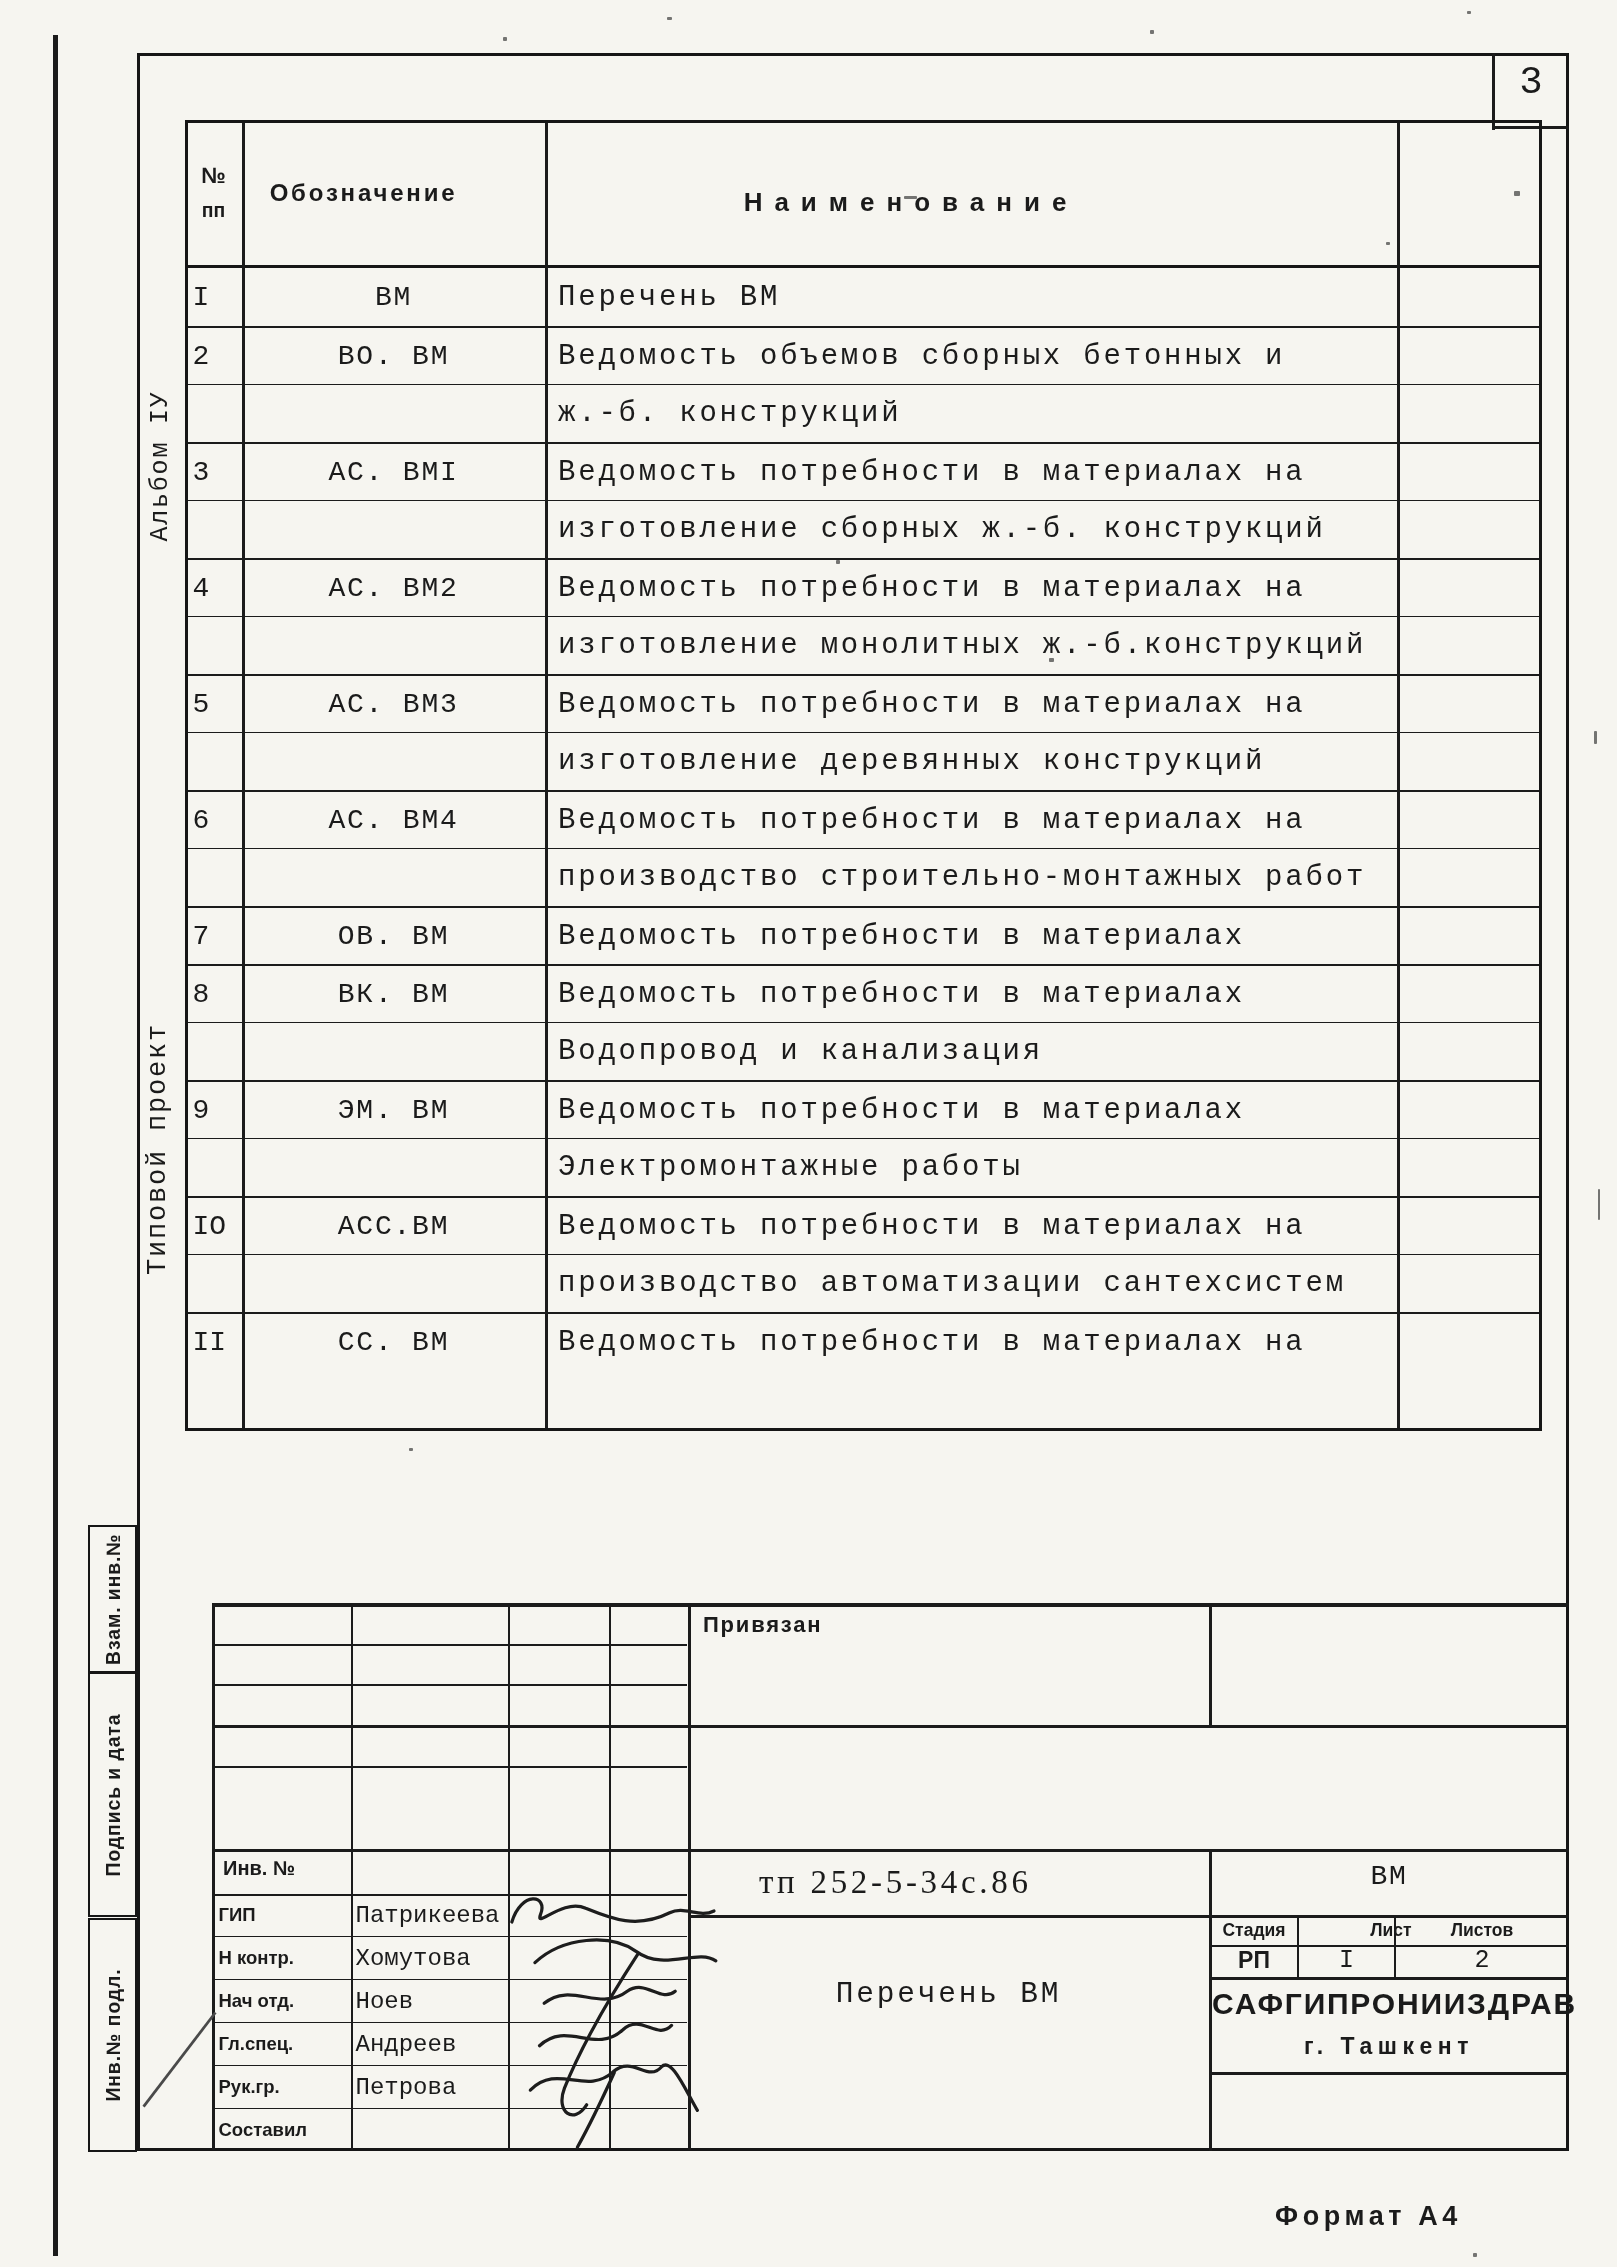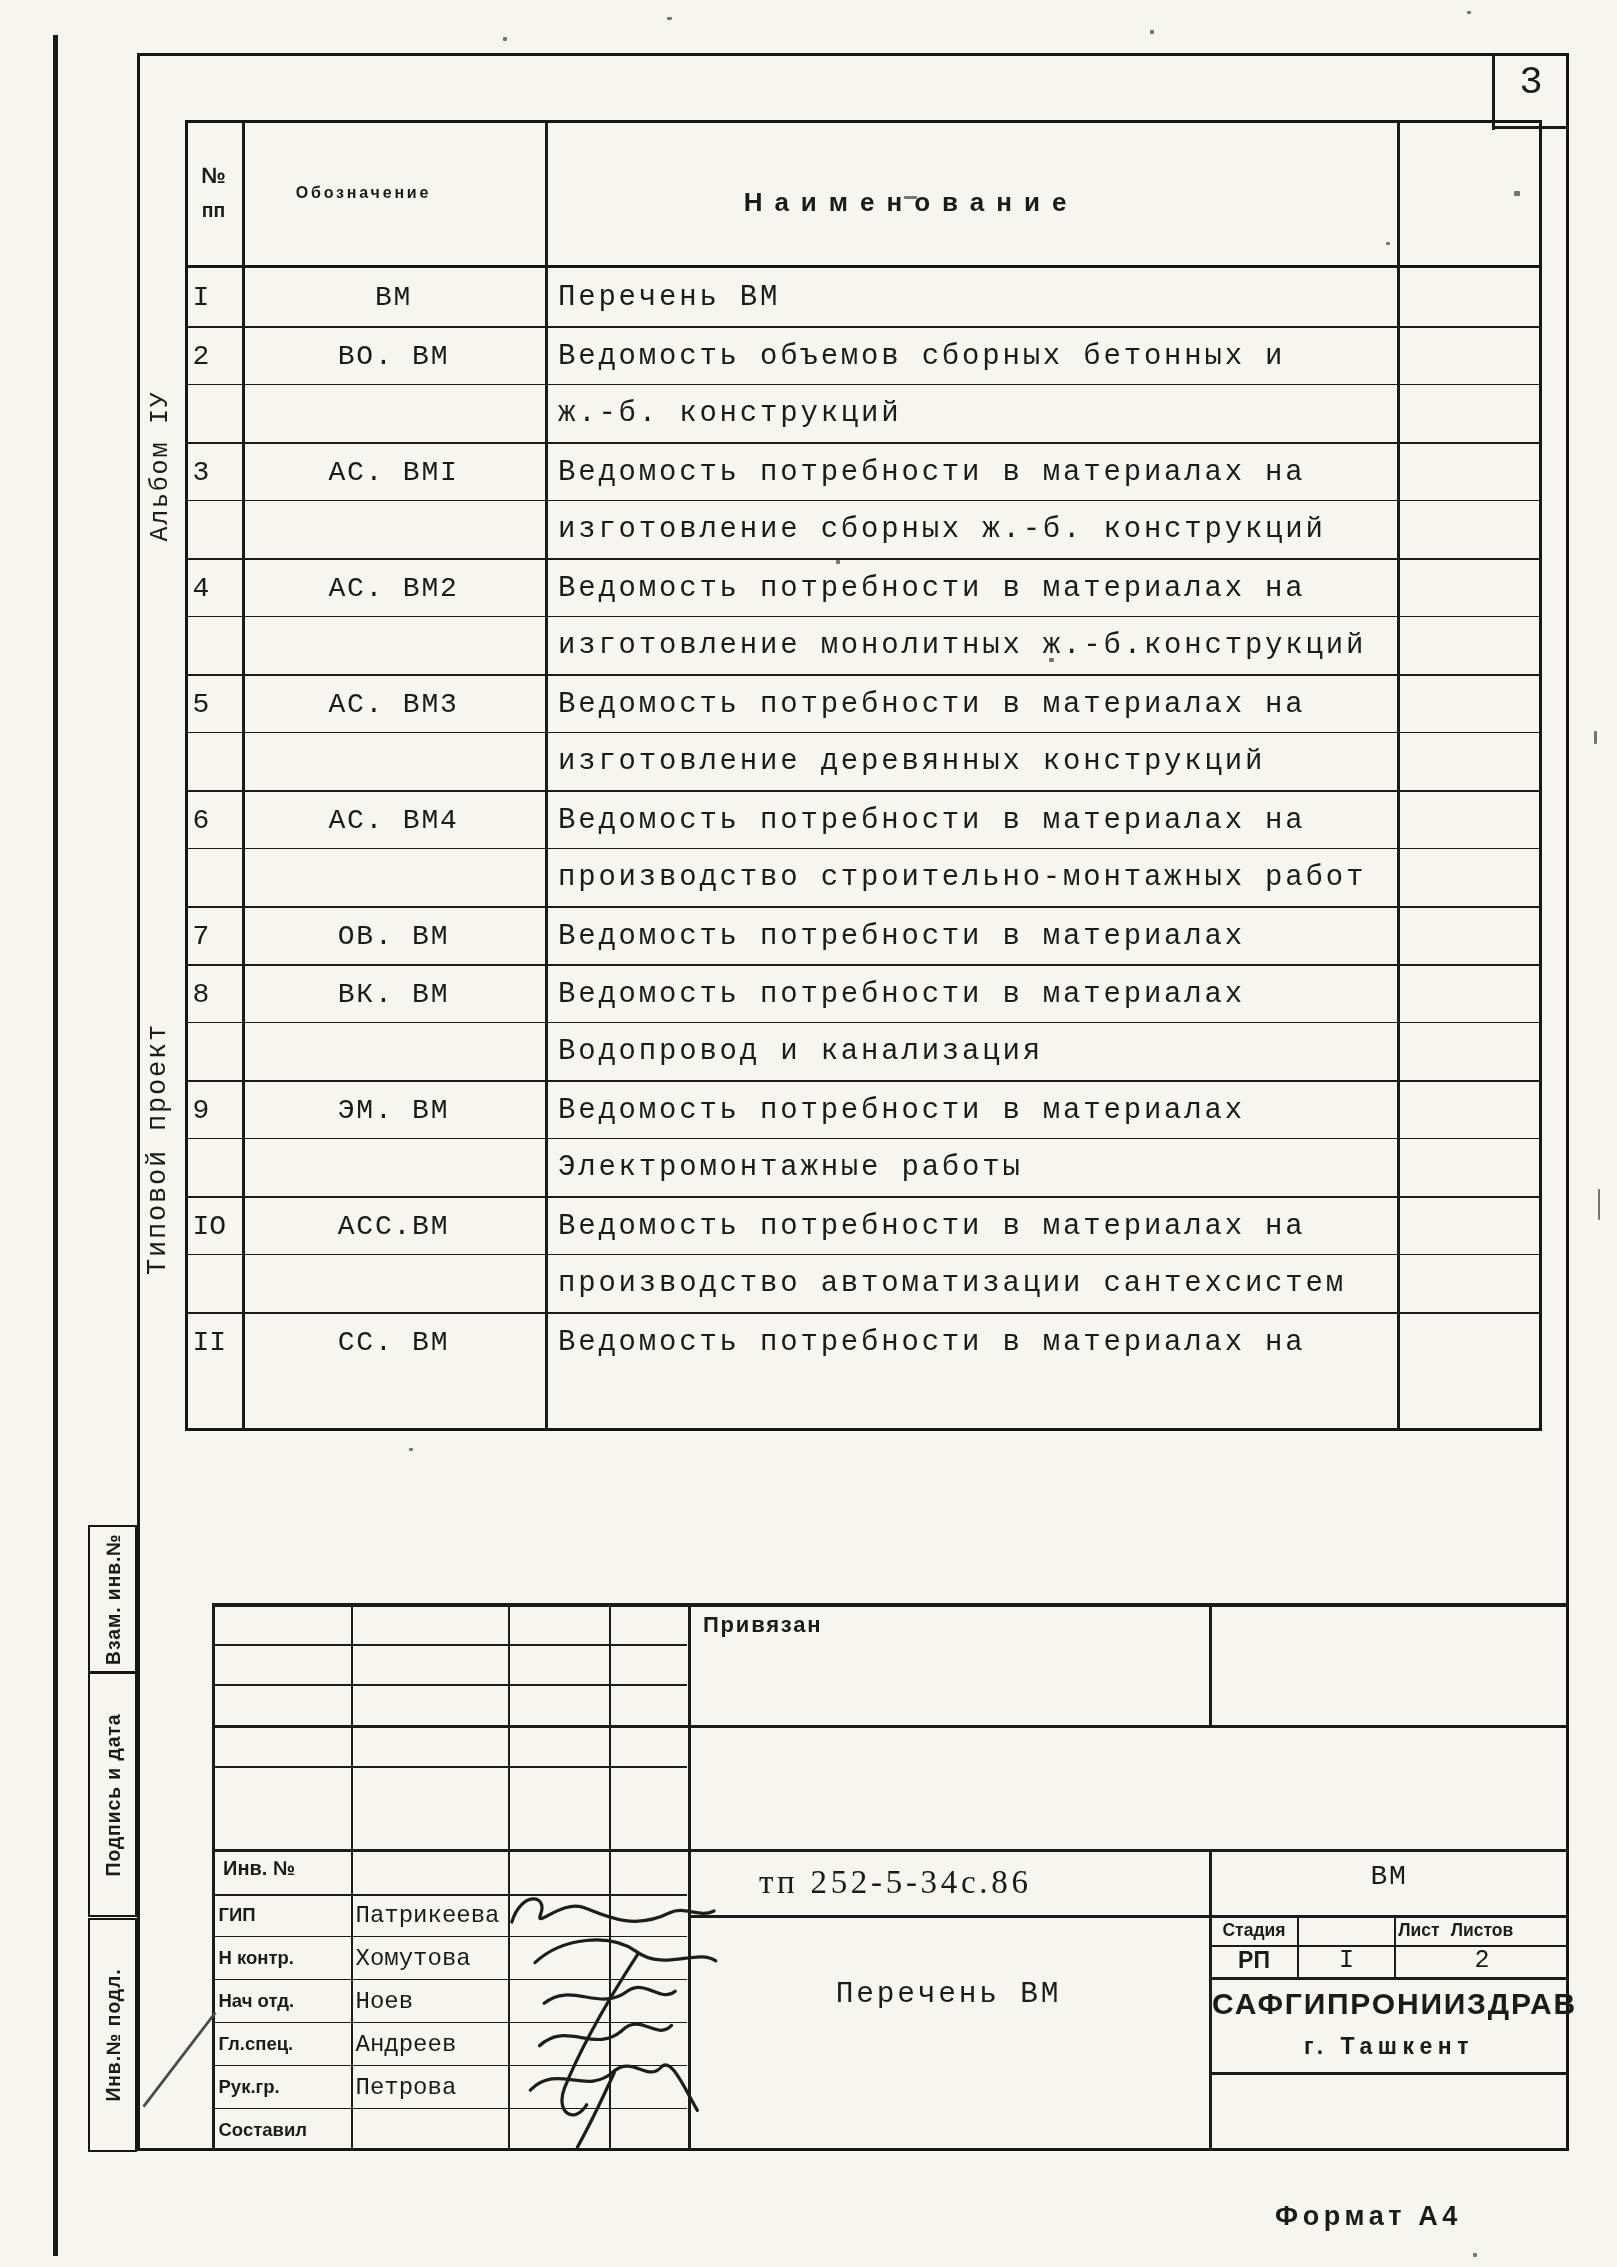--- a/index.html
+++ b/index.html
@@ -11,21 +11,21 @@
          border:3.7px solid #161616;box-sizing:border-box;}
   
   #main-table{position:absolute;left:185px;top:120px;width:1357px;height:1311px;}
   #main-table .tframe{position:absolute;inset:0;border:3.7px solid #161616;box-sizing:border-box;pointer-events:none;}
   #main-table .vl{position:absolute;top:0;bottom:0;width:2.8px;background:#1b1b1b;}
   .thead{display:flex;height:148px;border-bottom:3.7px solid #161616;box-sizing:border-box;
          font-family:"Liberation Sans","DejaVu Sans",sans-serif;font-weight:bold;}
   .thead>div{display:flex;align-items:center;justify-content:center;}
   .th-num{width:57px;flex-direction:column;font-size:22px;}
   .th-num .sub{font-size:19.4px;margin-top:9.2px;}
-  .th-des{width:243px;font-size:16px;letter-spacing:2.8px;}
+  .th-des{width:243px;font-size:24px;letter-spacing:2.8px;}
   .th-name{width:852px;font-size:26px;letter-spacing:12px;margin-top:20px;}
   .th-str{width:145px;font-size:24px;letter-spacing:1.8px;}
   .trow{display:flex;height:58px;align-items:center;border-top:1.8px solid #1b1b1b;box-sizing:border-box;}
   .trow:first-child{border-top:none;}
   .trow.sep{border-top-width:2.8px;}
   .c-num{width:57px;padding-left:7.4px;font-size:28px;box-sizing:border-box;}
   .c-des{width:303px;text-align:center;font-size:28px;letter-spacing:1.8px;}
   .c-name{width:852px;padding-left:13px;font-size:29px;letter-spacing:2.8px;box-sizing:border-box;white-space:nowrap;}
   
   .vwrap{position:absolute;width:0;height:0;}
@@ -207,21 +207,21 @@
   <div class="ln" style="left:1209px;top:1849px;width:2.8px;height:302px;"></div>
   <div class="ln" style="left:1297px;top:1915px;width:1.8px;height:62px;"></div>
   <div class="ln" style="left:1394px;top:1915px;width:1.8px;height:62px;"></div>
 
   <div class="abs stencil" style="left:703px;top:1612px;font-size:22px;letter-spacing:1.8px;">Привязан</div>
   <div class="abs stencil" style="left:223px;top:1857px;font-size:20px;">Инв. №</div>
   <div class="abs" style="left:759px;top:1864px;font-size:33px;letter-spacing:3.7px;font-family:Liberation Serif, serif;">тп 252-5-34с.86</div>
   <div class="abs" style="left:1209px;top:1861px;width:360px;text-align:center;font-size:28px;letter-spacing:1.8px;">ВМ</div>
   <div class="abs" style="left:688px;top:1977px;width:521px;text-align:center;font-size:29.5px;letter-spacing:2.8px;">Перечень ВМ</div>
   <div class="abs stencil" style="left:1211px;top:1920px;width:86px;text-align:center;font-size:17.5px;">Стадия</div>
-  <div class="abs stencil" style="left:1367px;top:1920px;width:104px;text-align:center;font-size:17.5px;">Лист</div>
+  <div class="abs stencil" style="left:1339px;top:1920px;width:104px;text-align:center;font-size:17.5px;">Лист</div>
   <div class="abs stencil" style="left:1395px;top:1920px;width:174px;text-align:center;font-size:17.5px;">Листов</div>
   <div class="abs stencil" style="left:1211px;top:1947px;width:86px;text-align:center;font-size:23px;">РП</div>
   <div class="abs" style="left:1299px;top:1946px;width:95px;text-align:center;font-size:25px;">I</div>
   <div class="abs" style="left:1395px;top:1946px;width:174px;text-align:center;font-size:25px;">2</div>
   <div class="abs stencil" style="left:1212px;top:1987px;width:354px;text-align:left;font-size:30px;letter-spacing:1.8px;">САФГИПРОНИИЗДРАВ</div>
   <div class="abs stencil" style="left:1212px;top:2033px;width:354px;text-align:center;font-size:23px;letter-spacing:5.5px;">г. Ташкент</div>
 
   <div id="sig-rows">
       <div class="srow">
         <div class="s-role">ГИП</div>

